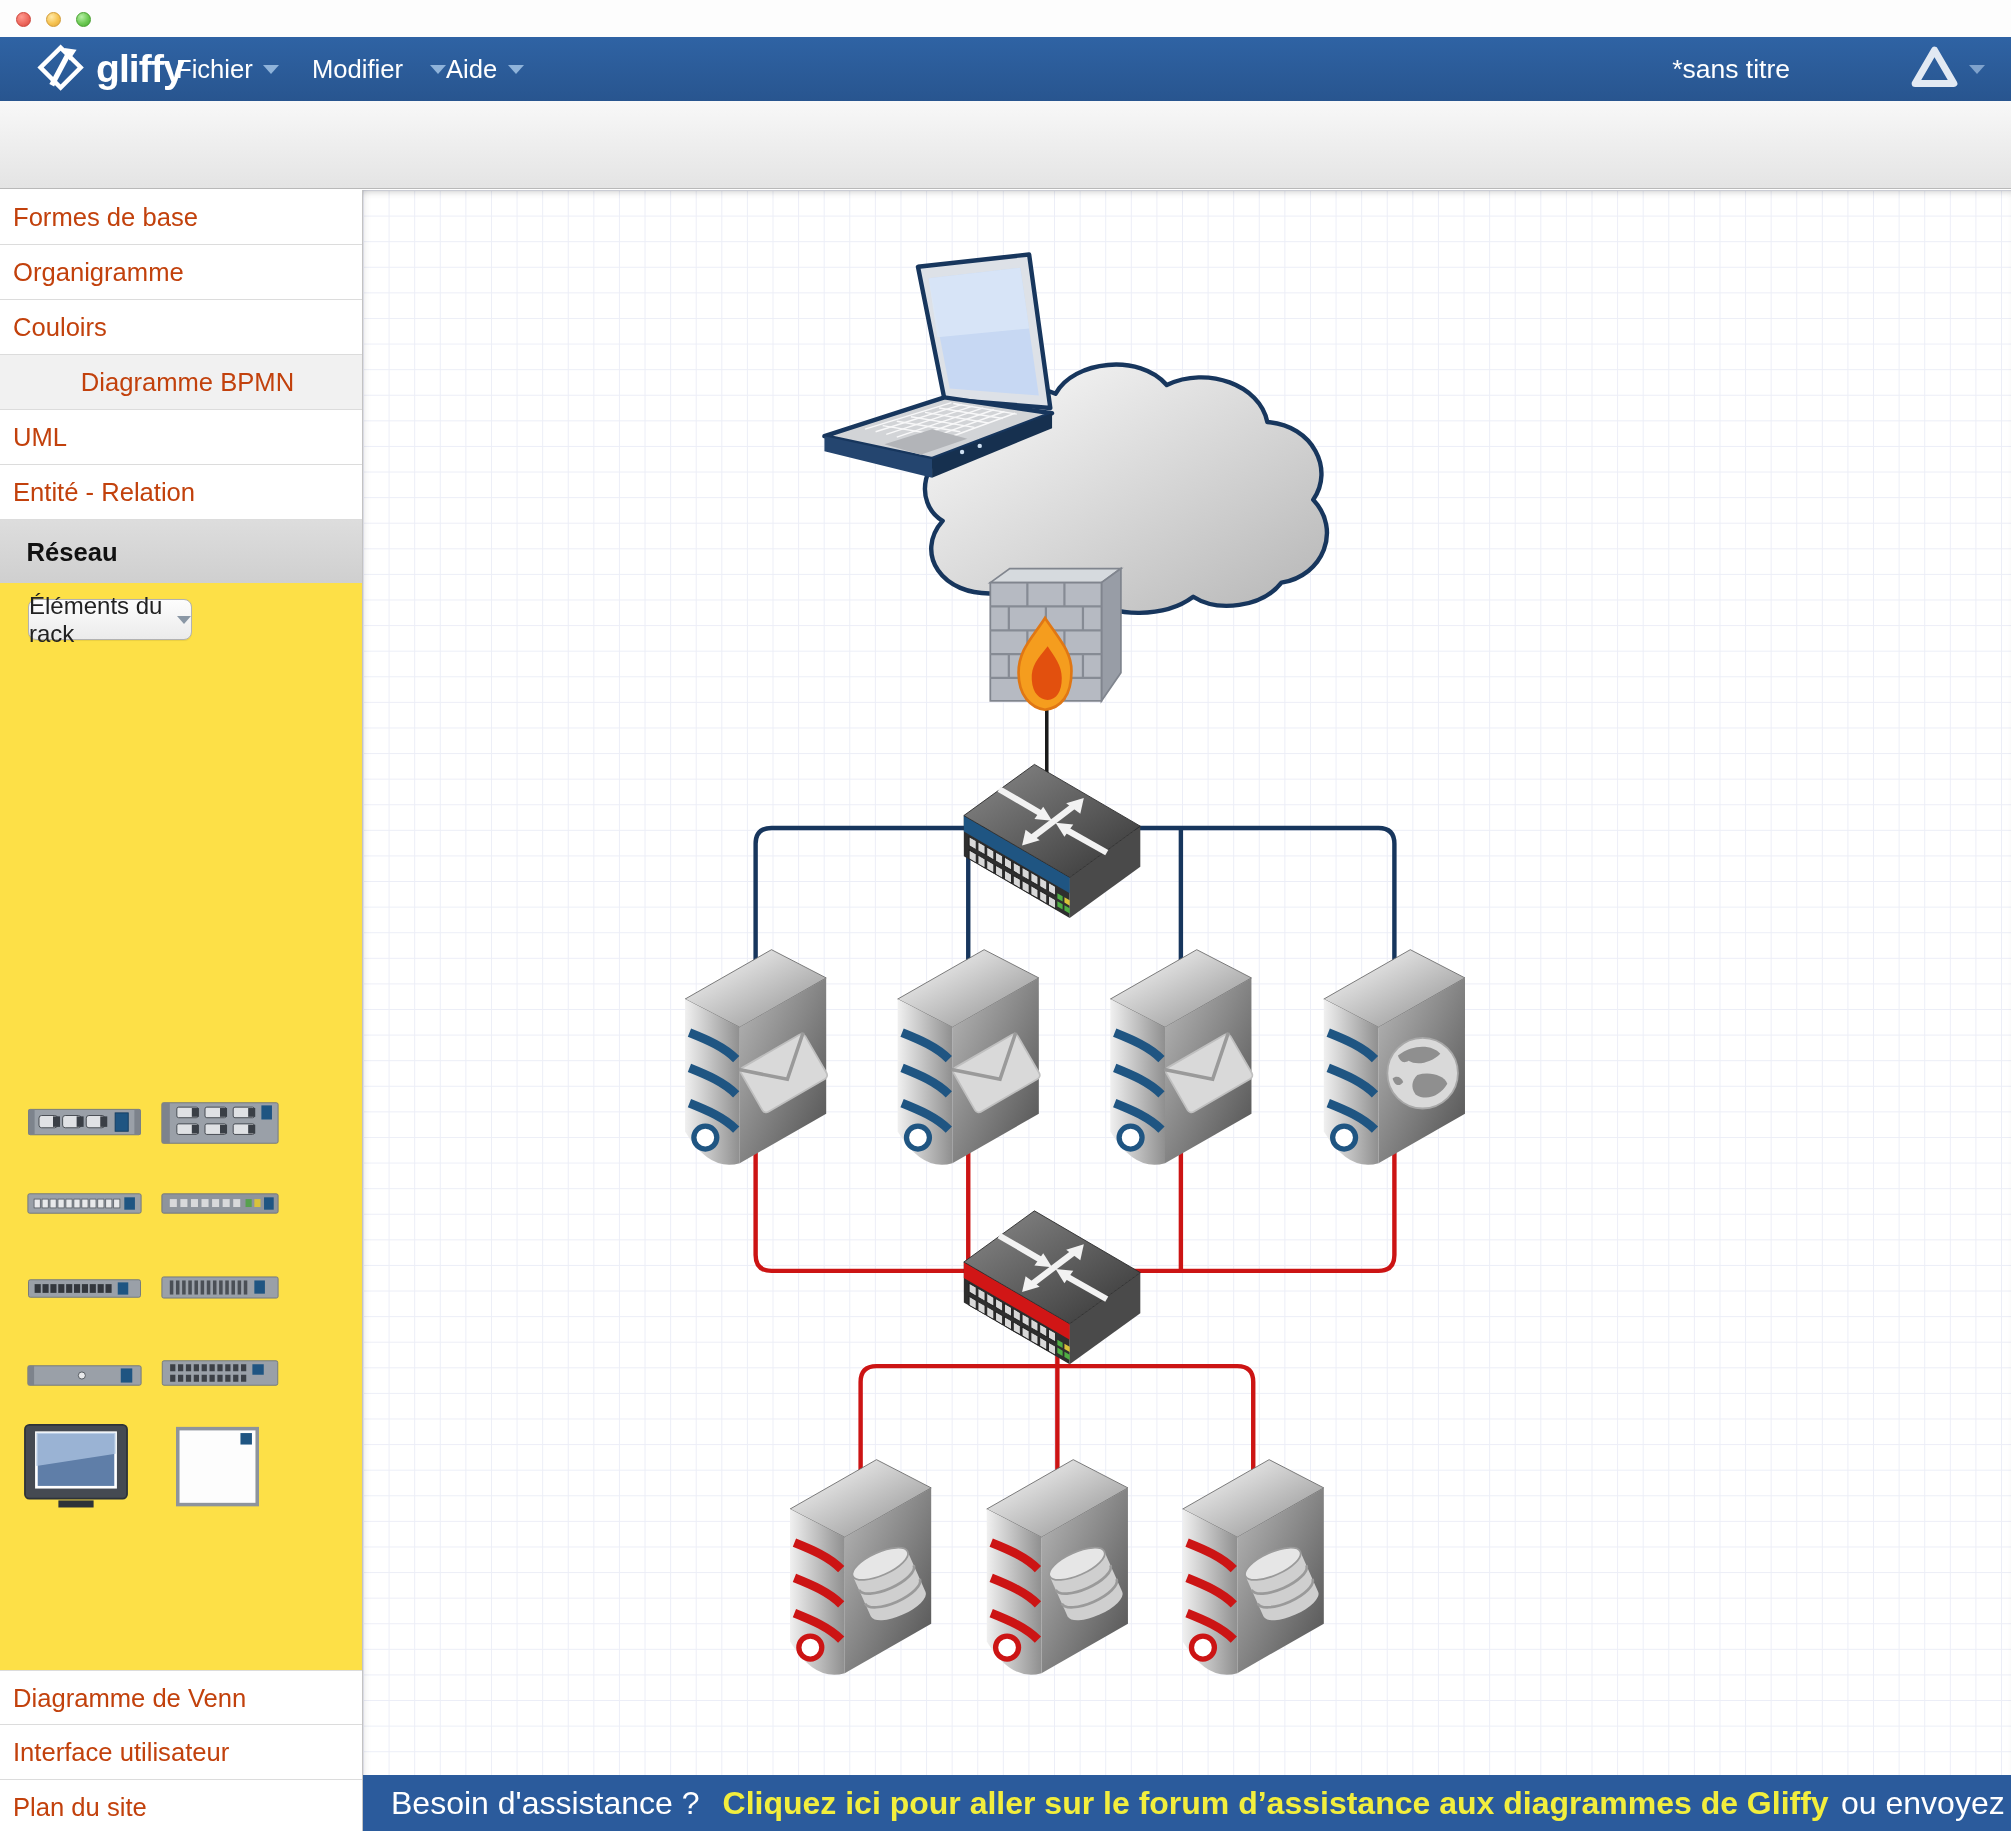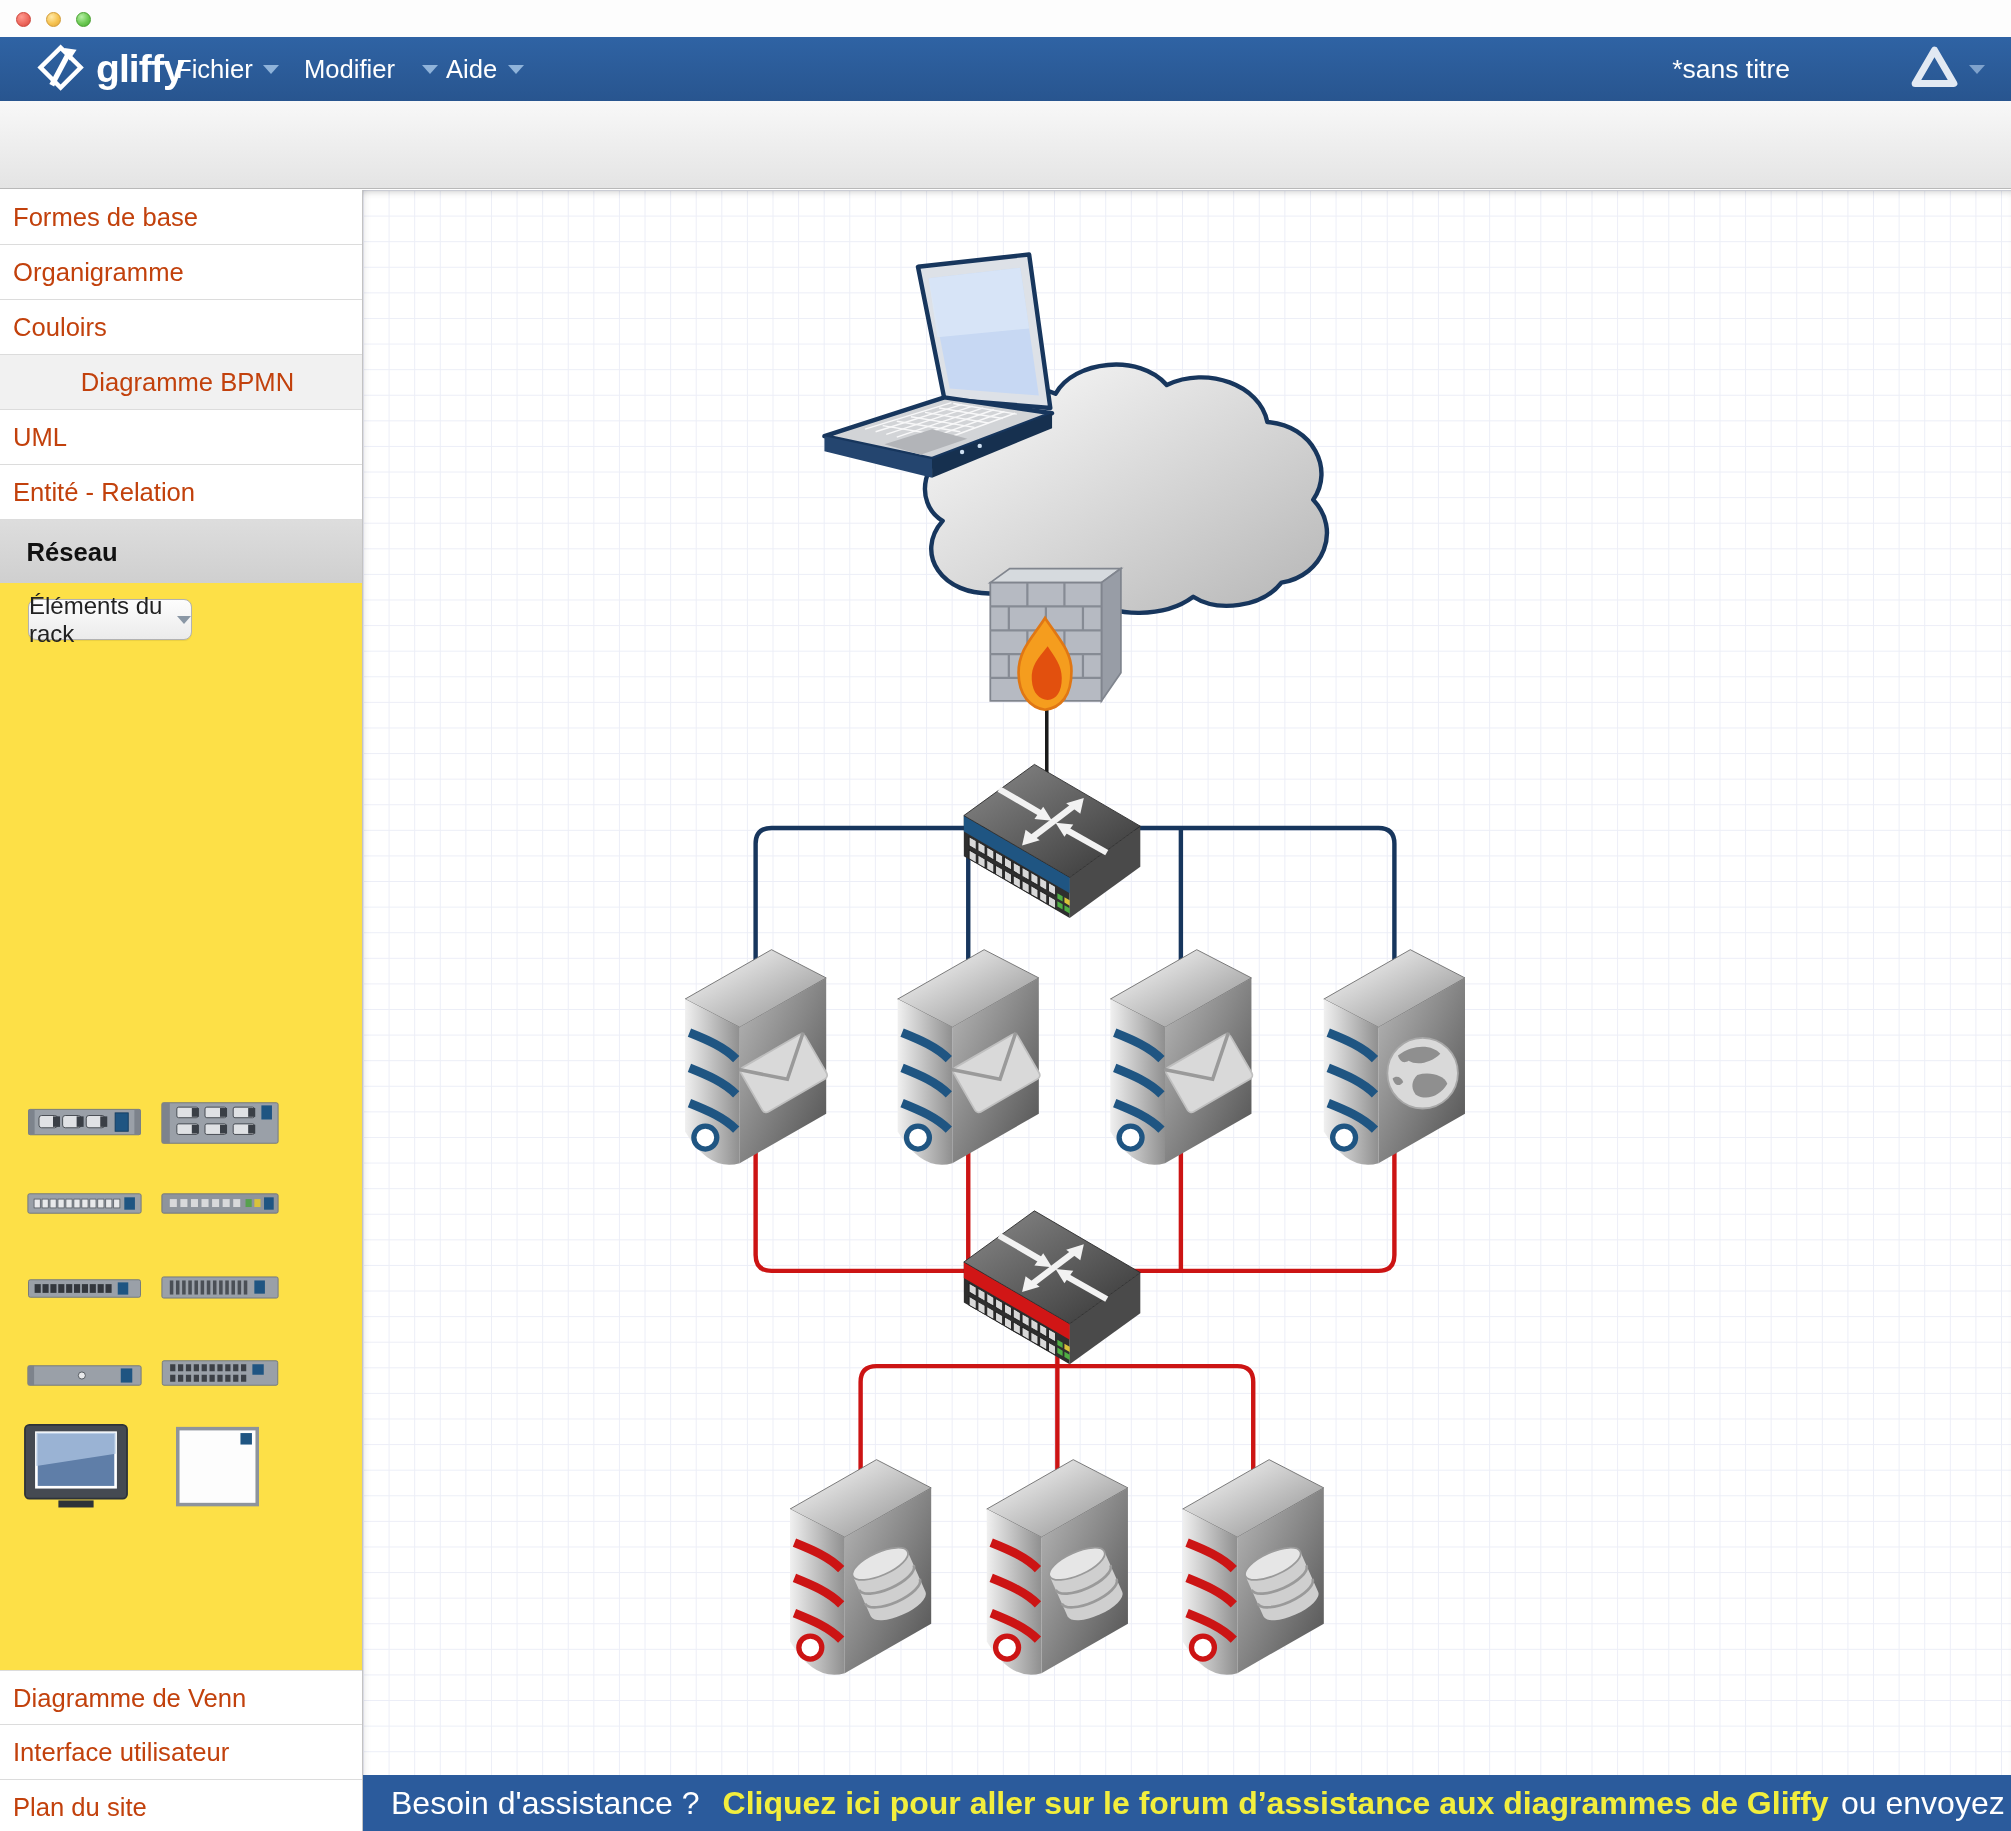--- a/index.html
+++ b/index.html
@@ -16,21 +16,21 @@
 
   
   .menubar{position:absolute;left:0;top:37px;width:100%;height:64px;
            background:linear-gradient(#2f63a4,#28558f);color:#fff;}
   .brand{position:absolute;left:34px;top:3.5px;height:56px;display:flex;align-items:center;}
   .brand-text{font-size:39px;font-weight:bold;letter-spacing:-0.9px;margin-left:7px;}
   .menu{position:absolute;top:0;height:64px;display:flex;align-items:center;font-size:25.6px;cursor:default;}
   .menu .caret{margin-left:10.6px;}
   .caret{width:0;height:0;border-left:8px solid transparent;border-right:8px solid transparent;
          border-top:9.7px solid #8fb3da;display:inline-block;}
-  .m1{left:176px;} .m2{left:304px;gap:16px;} .m3{left:446px;}
+  .m1{left:176px;} .m2{left:312px;gap:16px;} .m3{left:446px;}
   .doc-title{position:absolute;right:221px;top:0;height:64px;display:flex;align-items:center;font-size:26.5px;}
   .drive-btn{position:absolute;right:26.5px;top:5.3px;height:55px;display:flex;align-items:center;}
   .drive-btn .caret{margin-left:8.8px;border-top-color:#7fa2cc;}
 
   
   .toolbar{position:absolute;left:0;top:101px;width:100%;height:88px;
            background:linear-gradient(#f8f8f8,#e4e4e4);border-bottom:0.9px solid #b9b9b9;}
   .btn-group{position:absolute;top:124px;height:51px;display:flex;border:0.9px solid #b3b3b3;
              border-radius:8.8px;overflow:hidden;background:#fff;box-shadow:0 0.9px 0.9px rgba(0,0,0,.08);}
   .tbtn{width:55px;height:49px;display:flex;align-items:center;justify-content:center;

